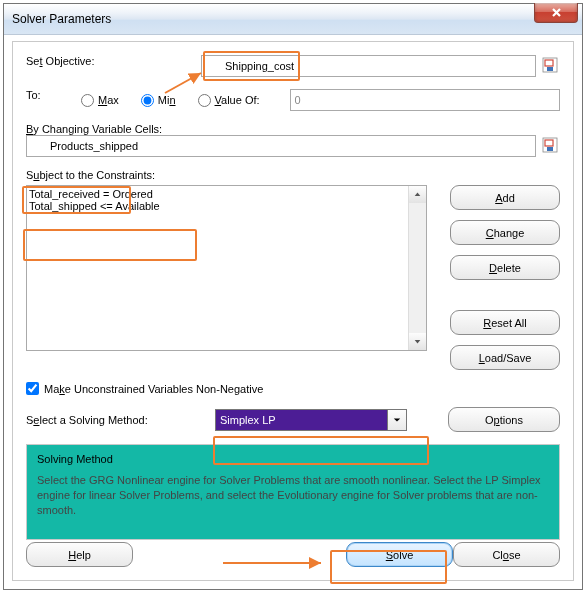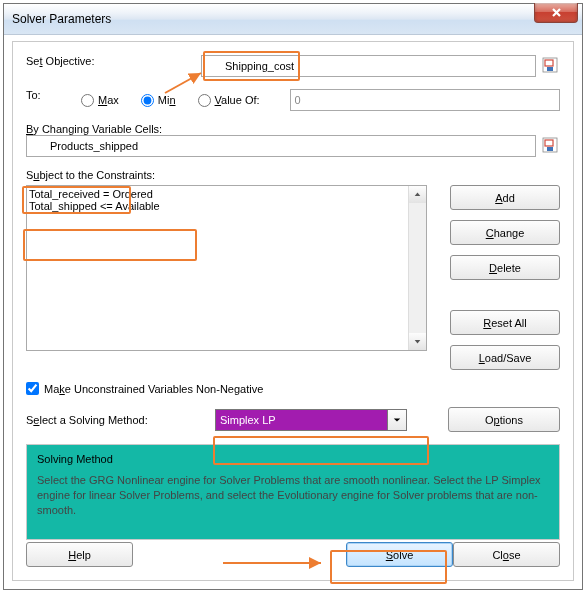--- a/index.html
+++ b/index.html
@@ -20,29 +20,29 @@
 .ref-btn svg{width:18px;height:18px}
 .radio{display:inline-flex;align-items:center;margin-right:22px}
 .radio input{margin:0 4px 0 0}
 
 .constraints{display:flex;gap:23px}
 .constraints-box{flex:1;border:1px solid #aaa;background:#fff;height:160px;position:relative;font-size:11px;padding:2px 2px}
 .scrollbar{position:absolute;right:0;top:0;bottom:0;width:17px;background:#f0f0f0;border-left:1px solid #ddd}
 .scroll-btn{position:absolute;left:0;width:17px;height:17px;background:linear-gradient(#fdfdfd,#e3e3e3);display:flex;align-items:center;justify-content:center}
 .scroll-btn svg{width:7px;height:7px;fill:#555}
 .side-btns{width:110px;display:flex;flex-direction:column;gap:10px}
-.btn{height:23px;border:1px solid #8d8d8d;background:linear-gradient(#fdfdfd,#e9e9e9);border-radius:3px;font:inherit;display:flex;align-items:center;justify-content:center;cursor:default}
+.btn{height:23px;border:1px solid #8d8d8d;background:linear-gradient(#fdfdfd,#e9e9e9);border-radius:9px;font:inherit;display:flex;align-items:center;justify-content:center;cursor:default}
 .side-btns .gap{height:10px}
 
 .checkbox-row{display:flex;align-items:center;margin:12px 0}
 .checkbox-row input{margin:0 5px 0 0}
 
 .method-row{display:flex;align-items:center;gap:14px;margin-bottom:12px}
 .combo{height:20px;border:1px solid #777;display:flex;align-items:center;width:190px;position:relative;background:#fff}
-.combo-sel{flex:1;background:#a21caf;color:#fff;padding:2px 4px;height:16px;display:flex;align-items:center}
+.combo-sel{flex:1;background:#4c1d95;color:#fff;padding:2px 4px;height:16px;display:flex;align-items:center}
 .combo-arrow{width:18px;height:20px;border-left:1px solid #777;display:flex;align-items:center;justify-content:center;background:linear-gradient(#fdfdfd,#e9e9e9)}
 .combo-arrow svg{width:8px;height:8px;fill:#000}
 .info-box{border:1px solid #c9c9c9;background:#14b8a6;padding:8px 10px 12px 10px;height:74px}
 .info-title{font-size:11px;margin-bottom:8px}
 .info-text{font-size:11px;line-height:1.35;color:#444}
 
 .footer{position:absolute;left:0;right:0;bottom:0;display:flex;align-items:center;}
 .footer .spacer{flex:1}
 .footer .btn{width:105px}
 .btn.solve{background:linear-gradient(#e8f4ff,#c4e4ff);border:1px solid #3b87c9;box-shadow:0 0 0 1px #aad3f5 inset}

